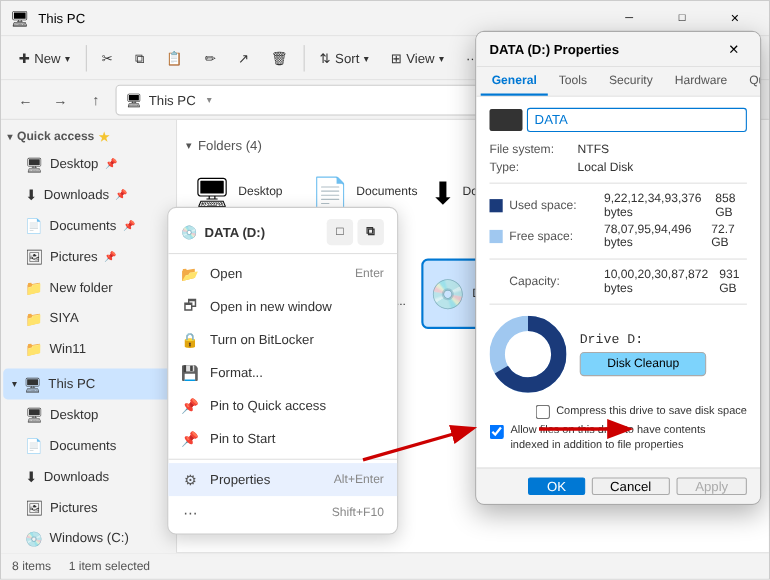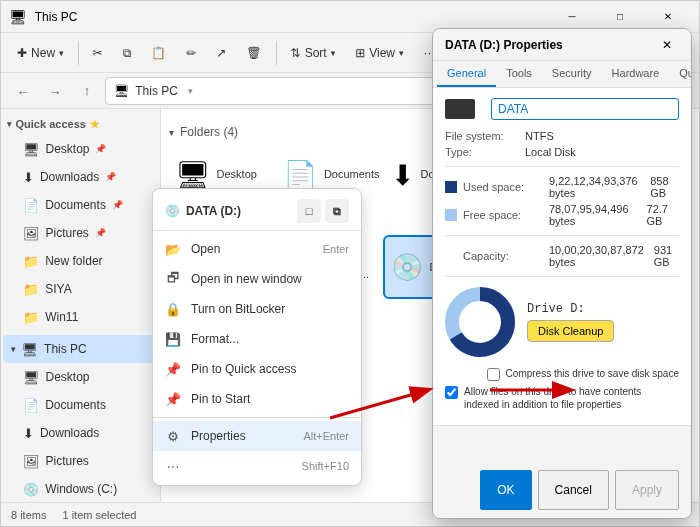--- a/index.html
+++ b/index.html
@@ -372,30 +372,30 @@
     .dialog-tab {
       padding: 6px 10px;
       font-size: 11px;
       cursor: pointer;
       border-bottom: 2px solid transparent;
       color: #555;
     }
     .dialog-tab.active {
       border-bottom: 2px solid #0078d4;
       color: #0078d4;
-      font-weight: 400;
+      font-weight: 700;
     }
     .dialog-body {
       padding: 10px 12px;
       background: #fff;
     }
     .prop-name-row {
       display: flex;
       align-items: center;
-      gap: 16px;
+      gap: 4px;
       margin-bottom: 10px;
     }
     .prop-icon-block {
       width: 30px;
       height: 20px;
       background: #333;
       border-radius: 2px;
     }
     .prop-name-input {
       flex: 1;
@@ -445,22 +445,22 @@
       gap: 12px;
       margin: 10px 0;
     }
     .donut-svg { flex-shrink: 0; }
     .donut-drive-label {
       font-size: 12px;
       color: #333;
       font-family: Liberation Mono, monospace;
     }
     .disk-cleanup-btn {
-      padding: 4px 10px;
-      background: #fde047;
+      padding: 4px 24px;
+      background: #7dd3fc;
       border: 1px solid #aaa;
       border-radius: 4px;
       font-size: 11px;
       cursor: pointer;
       margin-top: 4px;
     }
     .checkbox-row {
       display: flex;
       align-items: flex-start;
       gap: 6px;
@@ -473,27 +473,26 @@
     .checkbox-row input[type=checkbox] { margin-top: 1px; flex-shrink: 0; }
     .dialog-footer {
       display: flex;
       justify-content: flex-end;
       gap: 6px;
       padding: 8px 12px;
       border-top: 1px solid #e0e0e0;
       background: #f3f3f3;
     }
     .dialog-footer-btn {
-      padding: 12px 16px;
+      padding: 0 16px;
       font-size: 12px;
       border: 1px solid #aaa;
       border-radius: 2px;
       background: #f0f0f0;
       cursor: pointer;
-      margin-top: 36px;
     }
     .dialog-footer-btn.primary {
       background: #0078d4;
       color: #fff;
       border-color: #0078d4;
     }
     .dialog-footer-btn.disabled {
       color: #aaa;
       cursor: default;
     }

